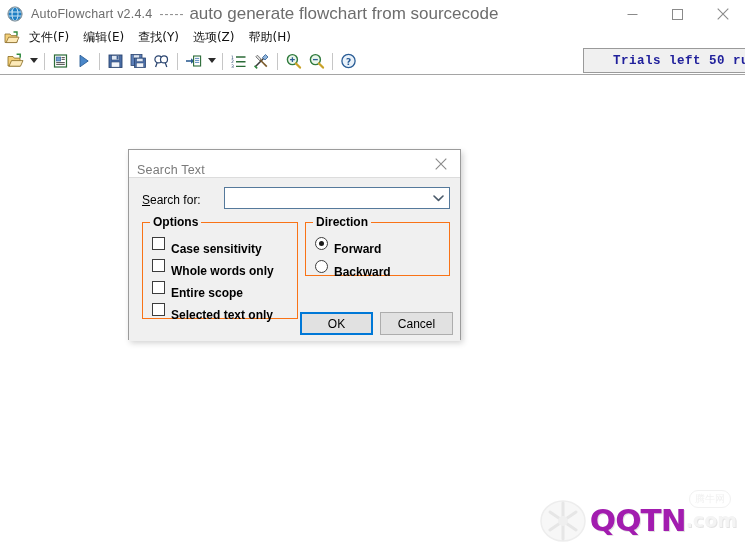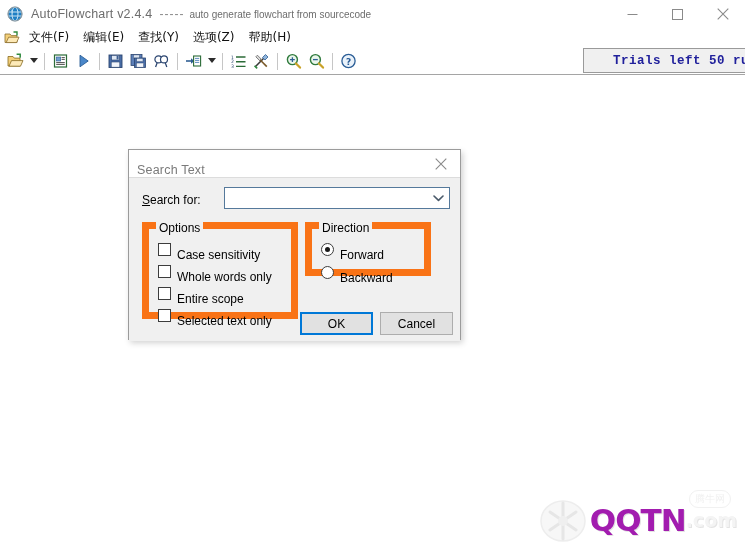--- a/index.html
+++ b/index.html
@@ -38,21 +38,21 @@
     color: #6d6d6d;
     letter-spacing: 0.2px;
     white-space: nowrap;
   }
   .title-sep {
     color: #8a8a8a;
     margin: 0 5px 0 7px;
     letter-spacing: 1px;
   }
   .title-sub {
-    font-size: 10px;
+    font-size: 17px;
     color: #6d6d6d;
     white-space: nowrap;
   }
   .win-buttons {
     position: absolute;
     right: 0; top: 0;
     height: 28px;
     display: flex;
   }
   .win-btn {
@@ -235,26 +235,27 @@
     width: 22px; height: 20px;
     display: flex;
     align-items: center;
     justify-content: center;
     flex: 0 0 auto;
   }
 
   
   .groupbox {
     position: absolute;
-    border: 7px solid #f97316;
+    border: 1px solid #f97316;
     box-sizing: border-box;
     background: transparent;
+    font-weight: bold;
   }
   .gb-options  { left: 13px;  top: 44px; width: 156px; height: 97px; }
-  .gb-direction{ left: 176px; top: 44px; width: 126px; height: 54px; }
+  .gb-direction{ left: 176px; top: 44px; width: 145px; height: 54px; }
   .gb-legend {
     position: absolute;
     top: -8px; left: 7px;
     background: #f0f0f0;
     padding: 0 3px;
     font-size: 12px;
     color: #000;
     white-space: nowrap;
   }
 

